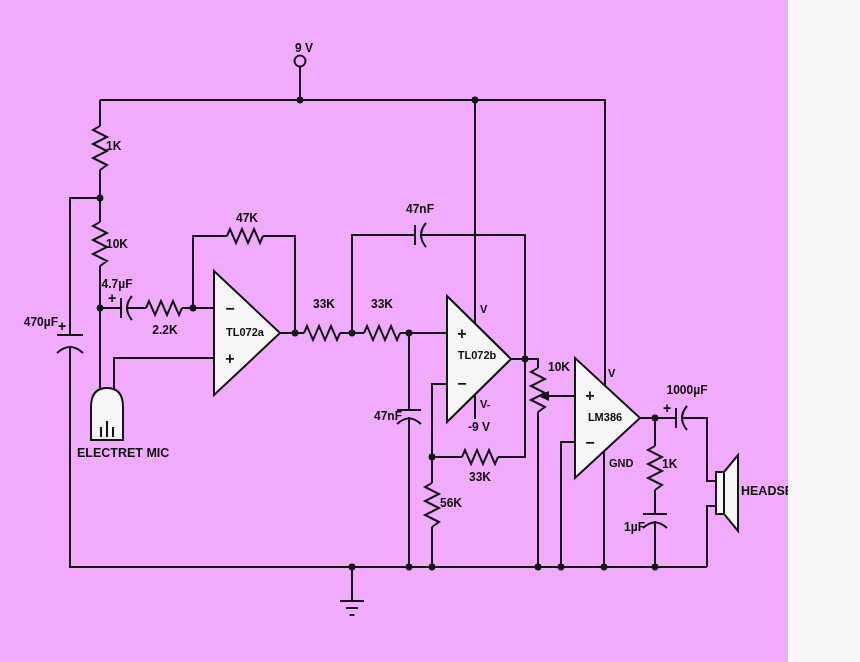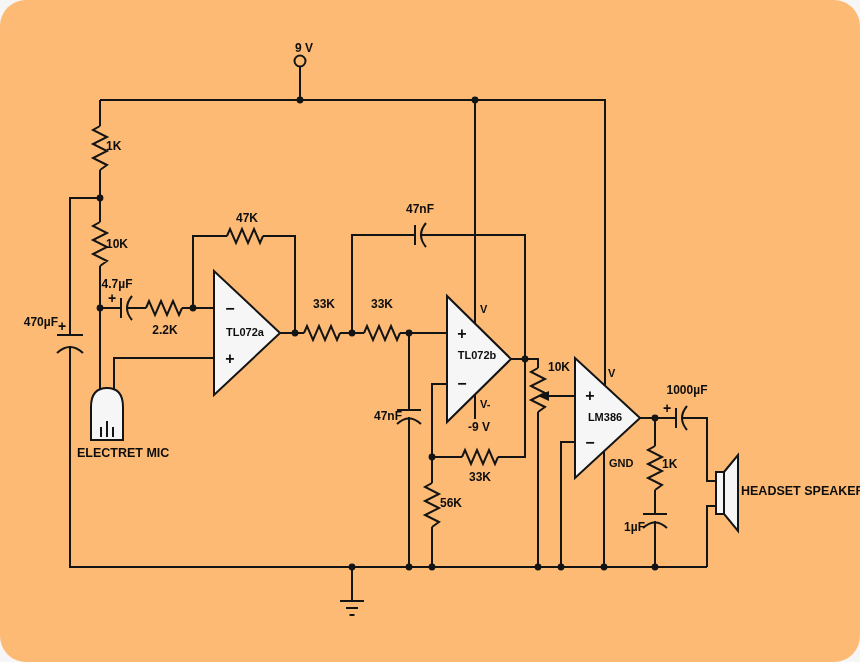--- a/index.html
+++ b/index.html
@@ -1,16 +1,16 @@
 <!DOCTYPE html>
 <html><head>
 <meta charset="utf-8">
 <style>
   html,body{margin:0;padding:0;background:#f6f6f6;}
-  .stage{position:relative;width:860px;height:662px;background:#fdba74;overflow:hidden;border-radius:26px;}
+  .stage{position:relative;width:788px;height:662px;background:#f0abfc;overflow:hidden;}
   .wire{stroke:#141414;stroke-width:2;fill:none;stroke-linecap:butt;stroke-linejoin:miter;}
   .thin{stroke:#141414;stroke-width:2;fill:none;}
   .body{fill:#f6f6f6;stroke:#141414;stroke-width:2;stroke-linejoin:miter;}
   .solid{fill:#141414;stroke:none;}
   .dot{fill:#141414;stroke:none;}
   .lbl{font-family:"Liberation Sans",sans-serif;font-weight:bold;font-size:12px;fill:#0d0d0d;}
   .lbl13{font-family:"Liberation Sans",sans-serif;font-weight:bold;font-size:12.5px;fill:#0d0d0d;}
   .pin{font-family:"Liberation Sans",sans-serif;font-weight:bold;font-size:11px;fill:#0d0d0d;}
   .sym{font-family:"Liberation Sans",sans-serif;font-weight:bold;font-size:16px;fill:#0d0d0d;}
   .pol{font-family:"Liberation Sans",sans-serif;font-weight:bold;font-size:14px;fill:#0d0d0d;}

